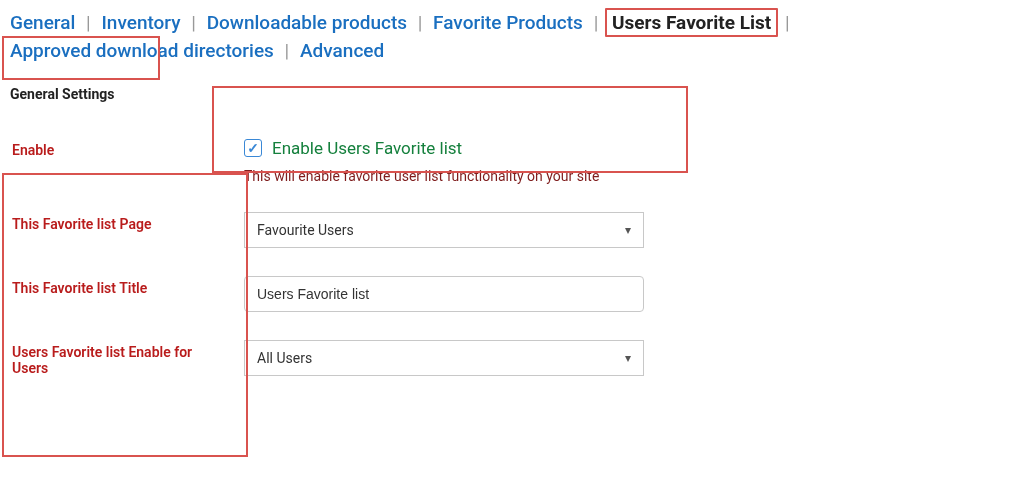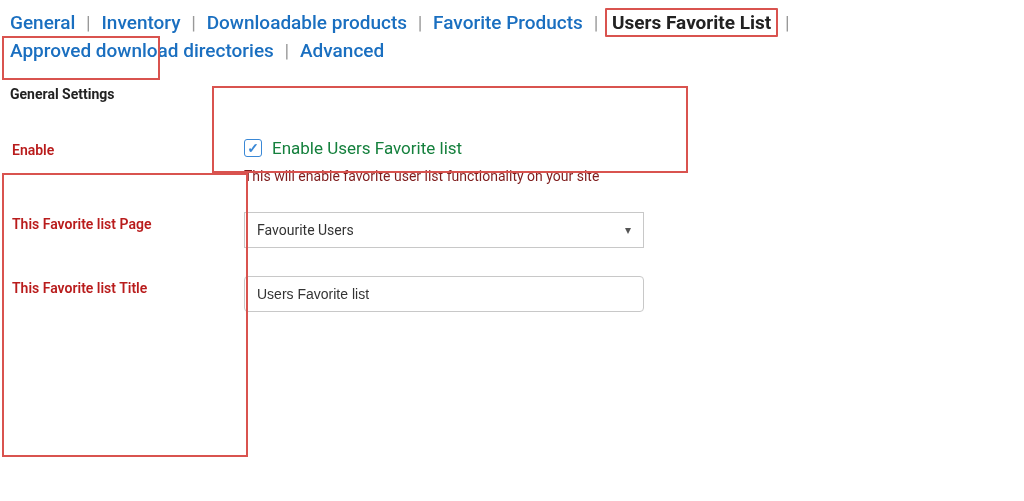--- a/index.html
+++ b/index.html
@@ -183,20 +183,29 @@
     </td>
   </tr>
 
   <tr class="form-row">
     <th>This Favorite list Title</th>
     <td>
       <input type="text" class="txtinput" value="Users Favorite list" style="">
     </td>
   </tr>
 
+  <tr class="form-row">
+    <th>Users Favorite list Enable for Users</th>
+    <td>
+      <div class="selectbox">
+        <span>All Users</span>
+        <span class="chev">▾</span>
+      </div>
+    </td>
+  </tr>
 
 
 </tbody>
   </table>
 
 <div class="redbox-title"></div>
 <div class="redbox-enable"></div>
 <div class="redbox-labels"></div>
 
 

